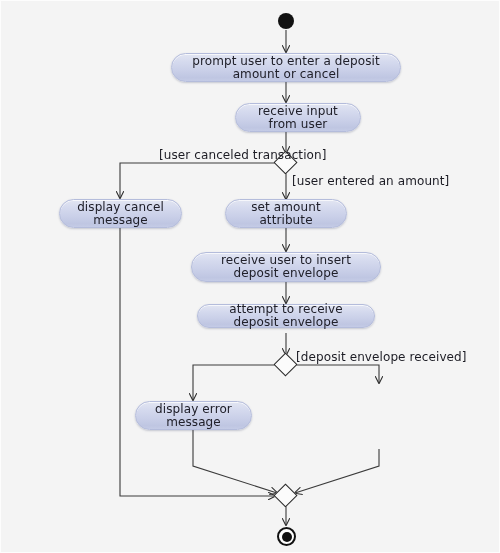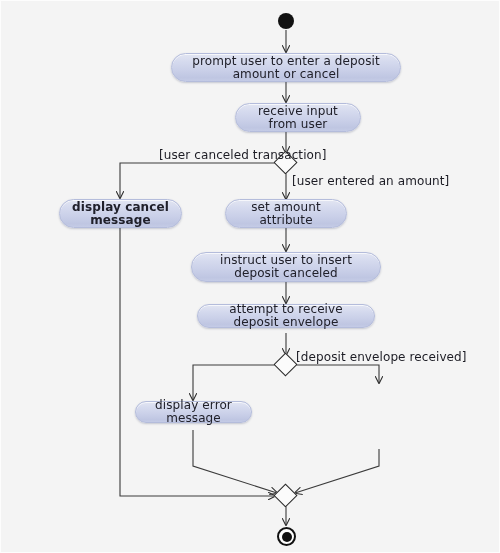--- a/index.html
+++ b/index.html
@@ -151,42 +151,42 @@
   <div class="action" style="left:234px; top:102px; width:126px; height:29px;">
     <span class="lbl">receive input from user</span>
   </div>
 
   <div class="diamond" style="left:276px; top:153px;"></div>
 
   <div class="guard" style="left:158px; top:148px;">[user canceled transaction]</div>
 
   <div class="guard" style="left:291px; top:174px;">[user entered an amount]</div>
 
-  <div class="action" style="left:58px; top:198px; width:123px; height:29px;font-weight:bold;">
+  <div class="action" style="left:58px; top:198px; width:123px; height:29px;">
     <span class="lbl">display cancel message</span>
   </div>
 
   <div class="action" style="left:224px; top:198px; width:122px; height:29px;">
     <span class="lbl">set amount attribute</span>
   </div>
 
   <div class="action" style="left:190px; top:251px; width:190px; height:30px;">
-    <span class="lbl">instruct user to insert deposit canceled</span>
+    <span class="lbl">receive user to insert deposit envelope</span>
   </div>
 
   <div class="action" style="left:196px; top:303px; width:178px; height:24px;">
     <span class="lbl">attempt to receive deposit envelope</span>
   </div>
 
   <div class="diamond" style="left:276px; top:355px;"></div>
 
 
   <div class="guard" style="left:295px; top:350px;">[deposit envelope received]</div>
 
-  <div class="action" style="left:134px; top:400px; width:117px; height:22px;">
+  <div class="action" style="left:134px; top:400px; width:117px; height:29px;">
     <span class="lbl">display error message</span>
   </div>
 
 
   <div class="diamond" style="left:276px; top:486px;"></div>
 
   <div class="final-node" style="left:276px; top:526px;"></div>
 
 </div>
 

